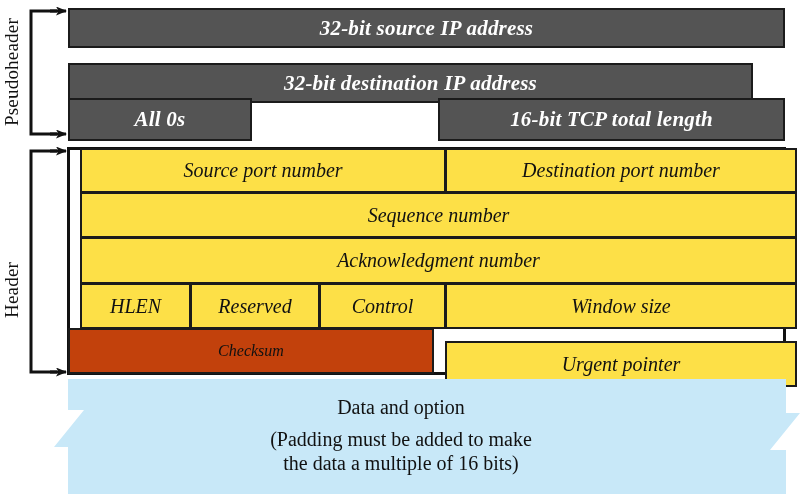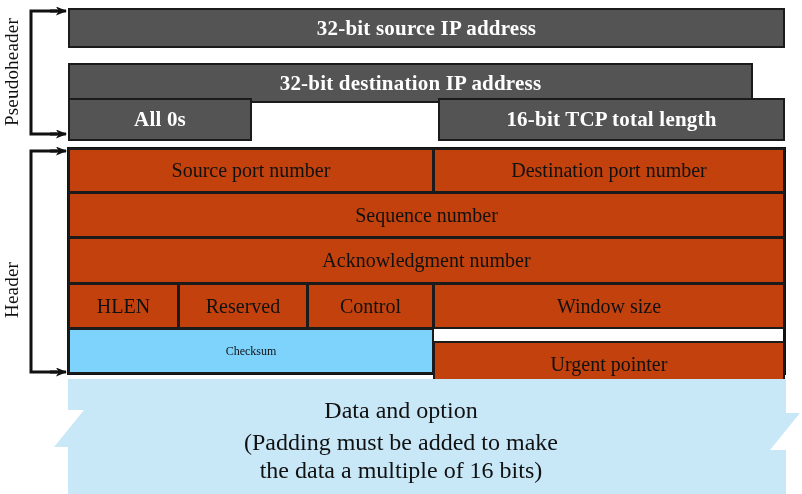--- a/index.html
+++ b/index.html
@@ -38,60 +38,62 @@
 
   
   .cell {
     position: absolute;
     box-sizing: border-box;
     display: flex;
     align-items: center;
     justify-content: center;
     text-align: center;
     line-height: 1.05;
+    font-style: italic;
   }
   .cell-dark {
     background: #545454;
     border: 2px solid #1b1b1b;
     color: #ffffff;
     font-weight: bold;
     font-size: 21px;
     letter-spacing: 0.2px;
   }
   .cell-white {
+    background: #fde047;
+    border: 2px solid #1b1b1b;
+    color: #111111;
+    font-weight: normal;
+    font-size: 20px;
+    margin-left: 12px;
+  }
+  .cell-blue {
     background: #c2410c;
     border: 2px solid #1b1b1b;
     color: #111111;
     font-weight: normal;
-    font-size: 20px;
-  }
-  .cell-blue {
-    background: #7dd3fc;
-    border: 2px solid #1b1b1b;
-    color: #111111;
-    font-weight: normal;
-    font-size: 12px;
+    font-size: 16px;
   }
 
   
   #header-frame {
     position: absolute;
     box-sizing: border-box;
     border: 3px solid #111111;
     pointer-events: none;
   }
 
   
   #data-banner-svg { position: absolute; left: 0; top: 0; }
   .data-text {
     position: absolute;
     width: 802px;
     text-align: center;
     color: #111111;
-    font-size: 24px;
+    font-size: 20px;
     line-height: 1.18;
   }
   #data-title { top: 396px; }
   #data-note  { top: 428px; }
 </style>
 </head>
 <body>
 
 <div id="canvas">
 

